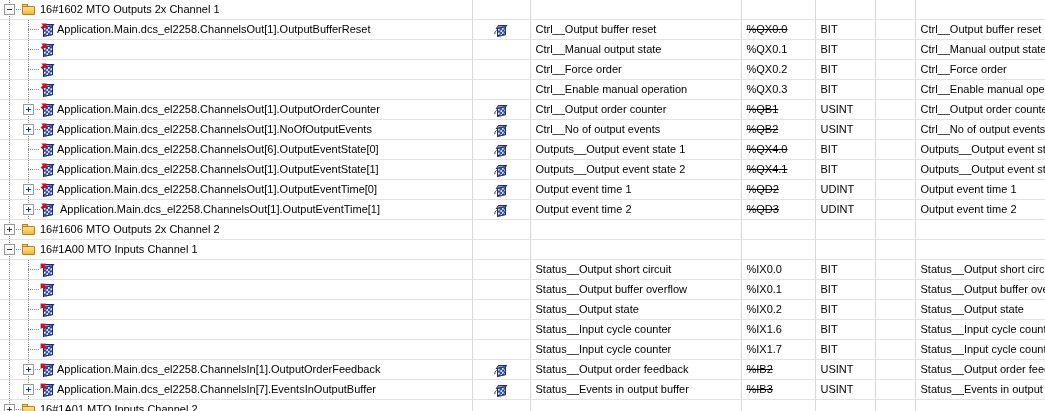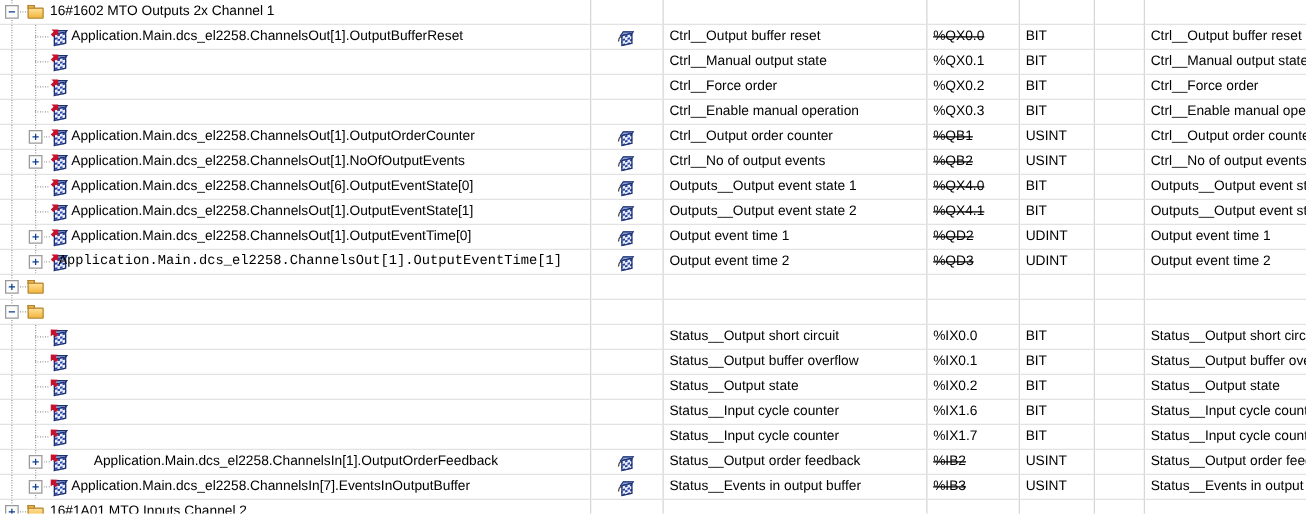--- a/index.html
+++ b/index.html
@@ -454,21 +454,21 @@
               <div class="hline" style="left: 35px; width: 5px;"></div>
               <div class="cube" style="left: 40px;">
                 <div class="cb2"></div>
                 <div class="cb"></div>
                 <div class="arw">
                   <svg width="8" height="8" viewBox="0 0 8 8">
                     <path d="M6.6 0.6 L1.2 0.6 L2.9 2.3 L0.6 4.6 L2.6 6.6 L4.9 4.3 L6.6 6.0 Z" fill="#c7102b"></path>
                   </svg>
                 </div>
               </div>
-              <span class="nameTxt" style="left: 47px; font-family: Liberation Mono, monospace;">Application.Main.dcs_el2258.ChannelsOut[1].OutputEventTime[1]</span>
+              <span class="nameTxt" style="left: 60px;">Application.Main.dcs_el2258.ChannelsOut[1].OutputEventTime[1]</span>
             </div>
           </td>
           <td>
             <div class="mapicon">
               <div class="hook"><svg width="10" height="8" viewBox="0 0 10 8">
                   <path d="M0.8 6.2 C0.8 2.2 3.6 1.2 7.0 1.6" stroke="#3a3a3a" stroke-width="1" fill="none"></path>
                   <path d="M8.6 1.0 L5.4 0.2 L6.2 3.2 Z" fill="#3a3a3a"></path>
                 </svg></div>
               <div class="cb2"></div>
               <div class="cb"></div>
@@ -483,39 +483,41 @@
         <tr>
           <td class="treecell">
             <div class="tree-inner">
               <div class="vline" style="left: 9px;"></div>
               <div class="exp plus" style="left: 4px;"></div>
               <div class="hline" style="left: 16px; width: 6px;"></div>
               <div class="folder" style="left: 22px;">
                 <div class="ftab"></div>
                 <div class="fbody"></div>
               </div>
+              <span class="nameTxt" style="left: 40px;">16#1606 MTO Outputs 2x Channel 2</span>
             </div>
           </td>
           <td></td>
           <td class="pad"></td>
           <td class="pad"></td>
           <td class="pad"></td>
           <td class="pad"></td>
           <td class="pad last"></td>
         </tr>
         <tr>
           <td class="treecell">
             <div class="tree-inner">
               <div class="vline" style="left: 9px;"></div>
               <div class="exp" style="left: 4px;"></div>
               <div class="hline" style="left: 16px; width: 6px;"></div>
               <div class="folder" style="left: 22px;">
                 <div class="ftab"></div>
                 <div class="fbody"></div>
               </div>
+              <span class="nameTxt" style="left: 40px;">16#1A00 MTO Inputs Channel 1</span>
             </div>
           </td>
           <td></td>
           <td class="pad"></td>
           <td class="pad"></td>
           <td class="pad"></td>
           <td class="pad"></td>
           <td class="pad last"></td>
         </tr>
         <tr>
@@ -647,21 +649,21 @@
               <div class="hline" style="left: 35px; width: 5px;"></div>
               <div class="cube" style="left: 40px;">
                 <div class="cb2"></div>
                 <div class="cb"></div>
                 <div class="arw">
                   <svg width="8" height="8" viewBox="0 0 8 8">
                     <path d="M0.6 0.6 L0.6 6.2 L2.4 4.5 L4.6 6.7 L6.6 4.7 L4.4 2.5 L6.2 0.8 Z" fill="#c7102b"></path>
                   </svg>
                 </div>
               </div>
-              <span class="nameTxt" style="left: 75px;">Application.Main.dcs_el2258.ChannelsIn[1].OutputOrderFeedback</span>
+              <span class="nameTxt" style="left: 57px;">Application.Main.dcs_el2258.ChannelsIn[1].OutputOrderFeedback</span>
             </div>
           </td>
           <td>
             <div class="mapicon">
               <div class="hook"><svg width="10" height="8" viewBox="0 0 10 8">
                   <path d="M0.8 6.2 C0.8 2.2 3.6 1.2 7.0 1.6" stroke="#3a3a3a" stroke-width="1" fill="none"></path>
                   <path d="M8.6 1.0 L5.4 0.2 L6.2 3.2 Z" fill="#3a3a3a"></path>
                 </svg></div>
               <div class="cb2"></div>
               <div class="cb"></div>

